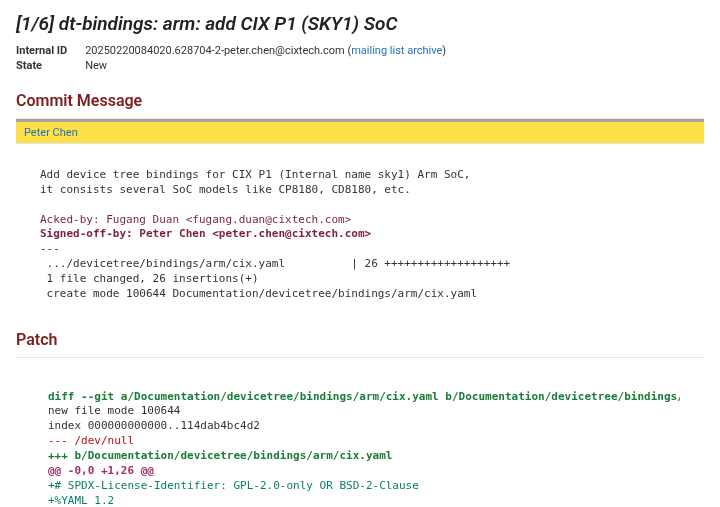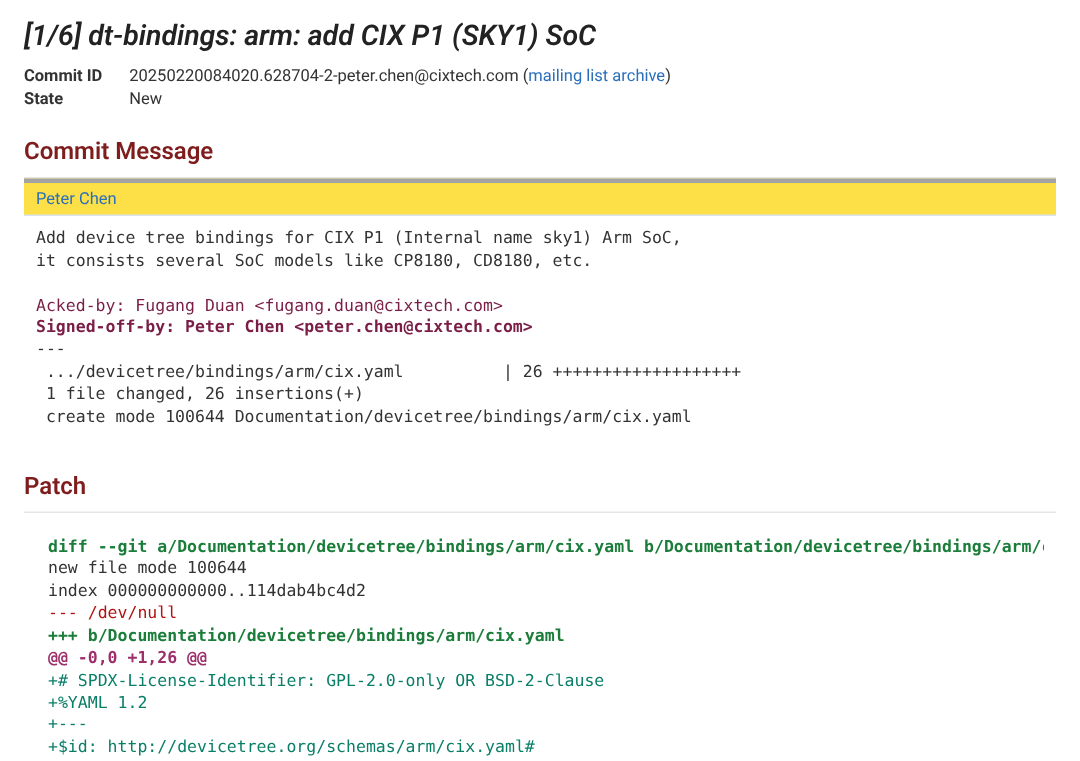--- a/index.html
+++ b/index.html
@@ -50,21 +50,21 @@
     padding: 4px 8px;
     font-size: 11px;
   }
   .commit-box {
     border-top: 1px solid #e6e6e6;
   }
   pre {
     font-family: "Menlo", "Consolas", monospace;
     font-size: 11px;
     line-height: 1.35;
-    margin: 0;
+    margin: 16px;
     padding: 8px 8px 10px 8px;
     white-space: pre;
     overflow-x: hidden;
   }
   .msg-plain { color: #333; }
   .msg-ack   { color: #7a1e47; }
   .msg-sign  { color: #7a1e47; font-weight: 700; }
   .patch-box {
     border-top: 1px solid #e6e6e6;
     padding: 8px 8px 0 8px;
@@ -77,21 +77,21 @@
   .p-plusnorm { color: #0a7e67; }
 </style>
 </head>
 <body>
 
 <h1>[1/6] dt-bindings: arm: add CIX P1 (SKY1) SoC</h1>
 
 <table class="meta-table">
   <tbody>
       <tr>
-    <td class="label">Commit ID</td>
+    <td class="label">Internal ID</td>
     <td>
       <span>20250220084020.628704-2-peter.chen@cixtech.com</span>
       (<a>mailing list archive</a>)
     </td>
   </tr>
   <tr>
     <td class="label">State</td>
     <td>New</td>
   </tr>
 </tbody>

